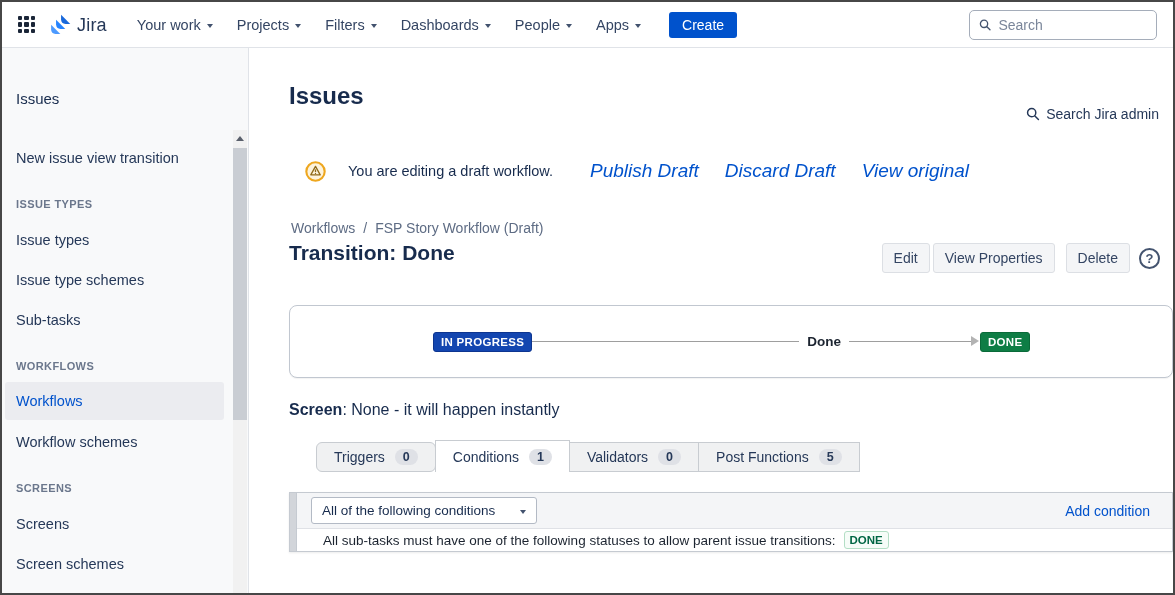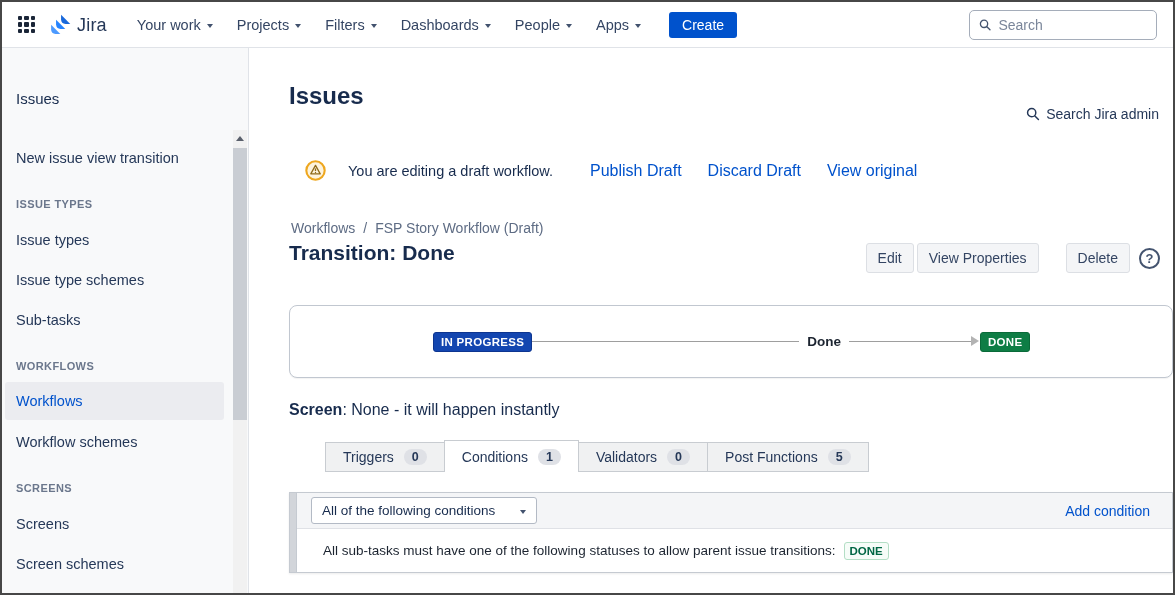--- a/index.html
+++ b/index.html
@@ -41,30 +41,30 @@
   .sb-thumb { position:absolute; top:18px; left:0; width:14px; height:272px; background:#c9cdd3; }
 
   
   .main { position:absolute; left:248px; top:46px; right:0; bottom:0; background:#fff; }
   .page-title { position:absolute; left:39px; top:34px; font-size:24px; font-weight:600; color:#172b4d; }
   .admin-search { position:absolute; right:14px; top:58px; display:flex; align-items:center; gap:6px; font-size:14px; color:#253858; cursor:pointer; }
 
   .draft-banner { position:absolute; left:55px; top:112px; display:flex; align-items:center; }
   .warn-icon { width:21px; height:21px; margin-right:22px; }
   .draft-msg { font-size:14.5px; color:#172b4d; }
-  .draft-link { font-size:16px; color:var(--accent_blue); cursor:pointer; }
+  .draft-link { font-size:19px; color:var(--accent_blue); cursor:pointer;font-style:italic; }
   .draft-link.l1 { margin-left:37px; } .draft-link.l2 { margin-left:26px; } .draft-link.l3 { margin-left:26px; }
 
   .breadcrumb { position:absolute; left:41px; top:172px; display:flex; gap:8px; font-size:14px; color:#5e6c84; }
   .crumb-link { cursor:pointer; }
   .transition-title { position:absolute; left:39px; top:193px; font-size:21px; font-weight:600; color:#172b4d; }
 
   .toolbar { position:absolute; right:13px; top:195px; display:flex; align-items:center; }
   .tb-btn { background:#f4f5f7; border:1px solid #dcdfe4; border-radius:3px; color:#344563; font-size:14px; font-family:inherit; padding:6px 11px; cursor:pointer; }
-  .tb-btn.vp { margin-left:3px; } .tb-btn.del { margin-left:27px; }
+  .tb-btn.vp { margin-left:3px; } .tb-btn.del { margin-left:11px; }
   .help-circle { width:21px; height:21px; margin-left:9px; border:2px solid #44546f; border-radius:50%; color:#44546f; font-size:13px; font-weight:bold; display:flex; align-items:center; justify-content:center; cursor:pointer; }
 
   
   .diagram { position:absolute; left:39px; top:257px; width:884px; height:73px; border:1px solid #c1c7d0; border-radius:8px; background:#fff; box-shadow:0 1px 1px rgba(0,0,0,.05); }
   .flow { position:absolute; left:143px; top:50%; transform:translateY(-50%); display:flex; align-items:center; }
   .lozenge { color:#fff; font-weight:bold; font-size:11.5px; letter-spacing:.3px; padding:3px 7px; border-radius:3px; cursor:pointer; }
   .loz-inprogress { background:var(--in_progress_bg); border:1px solid #0d3590; }
   .loz-done { background:var(--done_bg); border:1px solid #0a6a39; }
   .flow-line { height:1px; background:#9e9e9e; }
   .line-a { width:267px; } .line-b { width:122px; position:relative; margin-right:9px; }
@@ -72,26 +72,26 @@
     border-left:8px solid #b3b3b3; border-top:5px solid transparent; border-bottom:5px solid transparent; }
   .flow-label { font-size:13.5px; font-weight:bold; color:#1c2430; margin:0 8px; }
 
   .screen-info { position:absolute; left:39px; top:353px; font-size:16px; color:#172b4d; }
   .screen-info b { font-weight:bold; }
 
   
   .tabs { position:absolute; left:58px; top:392px; display:flex; align-items:flex-end; height:32px; }
   .tab { height:30px; display:flex; align-items:center; gap:10px; padding:0 17px; background:#f0f1f2;
     border:1px solid #c8ccd1; margin-left:-1px; font-size:14px; color:#253858; cursor:pointer; }
-  .tab:first-child { margin-left:17px; }
+  .tab:first-child { margin-left:8px;border-radius:6px; }
   .tab.active { background:#fff; height:32px; border-bottom:none; position:relative; z-index:2; }
   .tab-count { background:#dfe1e6; border-radius:9px; padding:1px 8px; font-size:12.5px; font-weight:600; color:#253858; }
 
   
-  .panel { position:absolute; left:39px; top:444px; width:884px; height:81px; border:1px solid #c5cad1; background:#fff; box-shadow:0 1px 2px rgba(0,0,0,.08); display:flex; }
+  .panel { position:absolute; left:39px; top:444px; width:884px; height:60px; border:1px solid #c5cad1; background:#fff; box-shadow:0 1px 2px rgba(0,0,0,.08); display:flex; }
   .panel-gutter { width:7px; background:#d2d5da; border-right:1px solid #c5cad1; cursor:pointer; }
   .panel-main { flex:1; display:flex; flex-direction:column; }
   .panel-header { height:36px; background:#f4f5f7; border-bottom:1px solid #dfe1e6; display:flex; align-items:center; padding:0 14px; }
   .op-select { width:226px; height:27px; background:#fff; border:1px solid #b3bac5; border-radius:3px; display:flex; align-items:center; justify-content:space-between; padding:0 10px; font-size:13.5px; color:#172b4d; cursor:pointer; }
   .add-link { margin-left:auto; color:var(--accent_blue); font-size:14px; cursor:pointer; margin-right:8px; }
   .panel-body { flex:1; display:flex; align-items:center; padding:0 26px; gap:8px; }
   .cond-text { font-size:13.5px; color:#1c2430; }
   .loz-outline-done { border:1px solid #b3dec5; background:#f6fcf8; color:var(--done_lozenge_text); font-weight:bold; font-size:11.5px; padding:2px 5px; border-radius:3px; }
 </style>
 </head>

